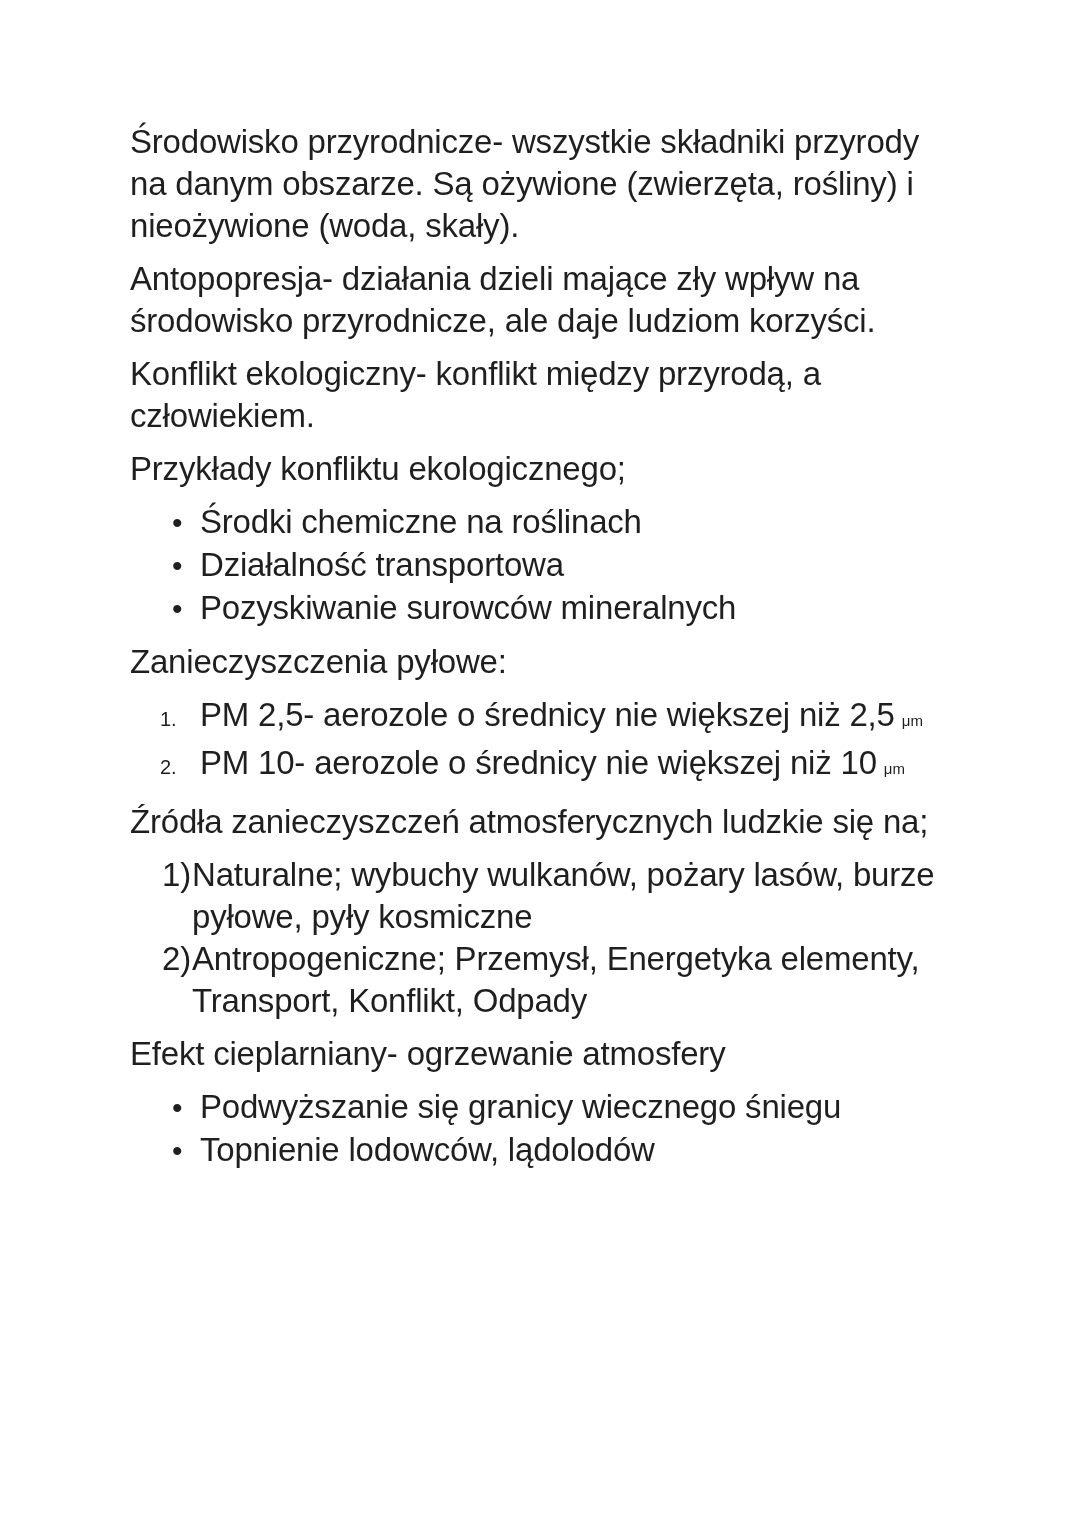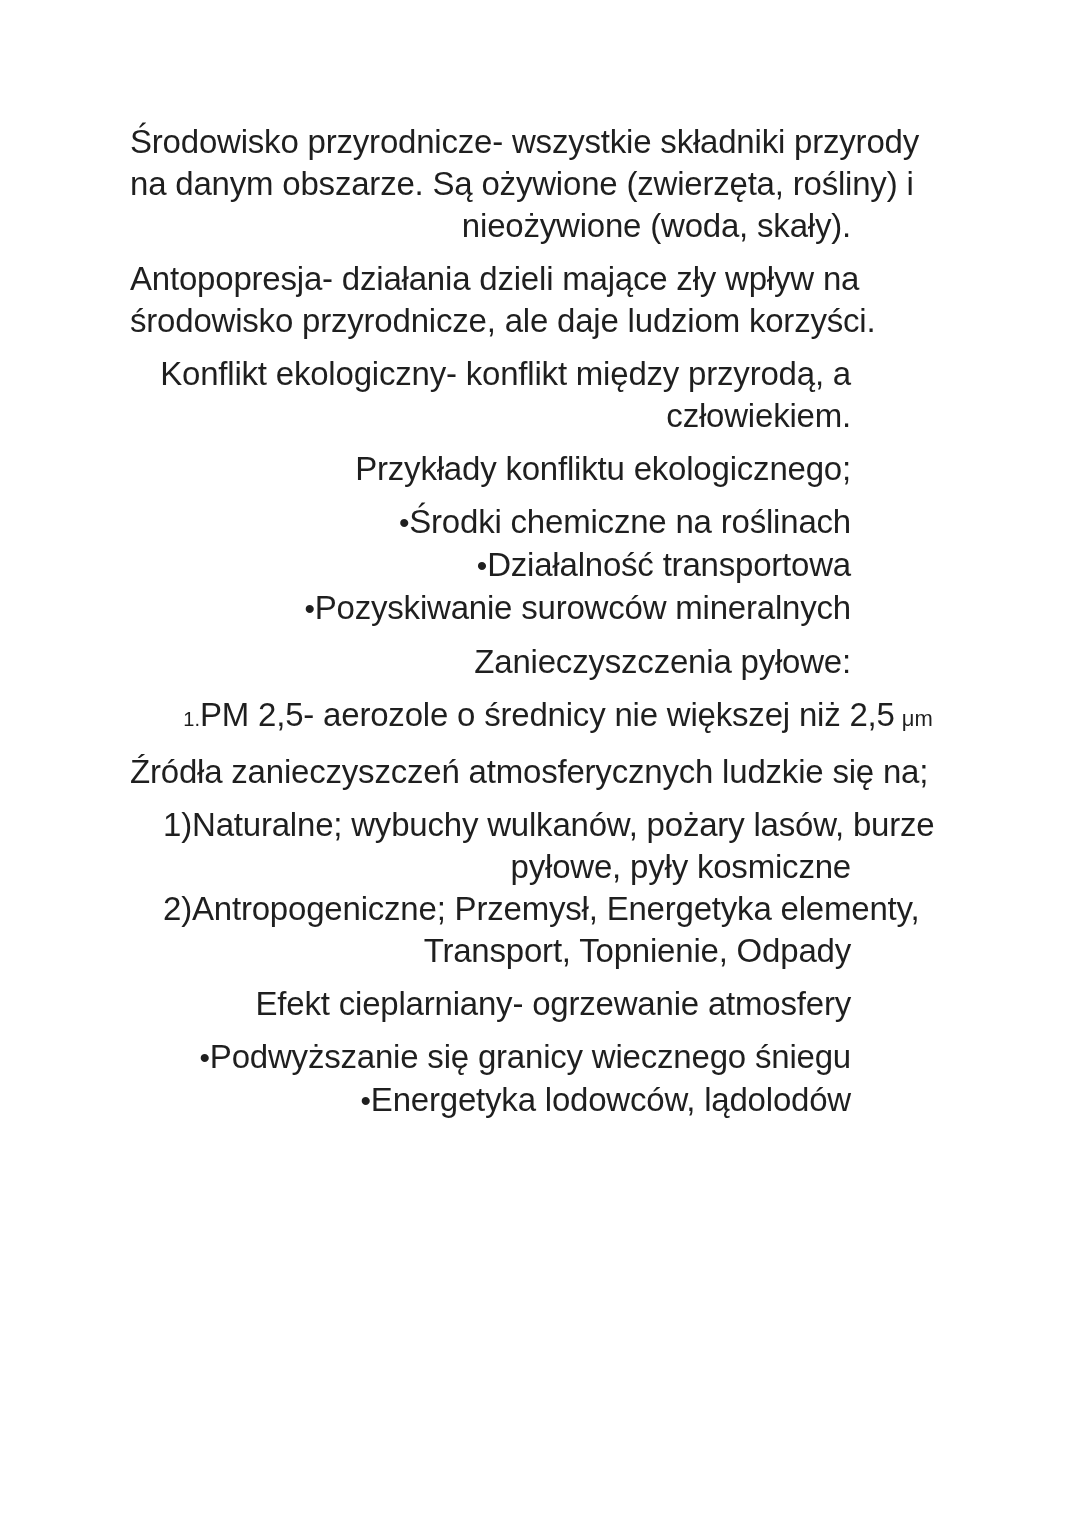--- a/index.html
+++ b/index.html
@@ -15,21 +15,20 @@
   }
   .doc {
     box-sizing: border-box;
     width: 876px;
     height: 1527px;
     padding: 121px 25px 0 130px;
     color: #1f1f1f;
     font-size: 33px;
     line-height: 42px;
     letter-spacing: -0.2px;
-    text-align: right;
   }
   .para { margin: 0 0 11px 0; }
   .list { margin: 0 0 11px 0; }
   .line { white-space: nowrap; }
 
   
   .li-bullet {
     padding-left: 70px;
     white-space: nowrap;
   }
@@ -46,21 +45,21 @@
     white-space: nowrap;
   }
   .n-marker {
     display: inline-block;
     width: 40px;
     margin-left: -40px;
     font-size: 20px;
     letter-spacing: 0;
   }
   .unit {
-    font-size: 22px;
+    font-size: 15px;
     margin-left: 7px;
     letter-spacing: 0;
   }
 
   
   .li-paren {
     padding-left: 62px;
     white-space: nowrap;
   }
   .p-marker {
@@ -109,48 +108,51 @@
 
 
   <div class="para">
     <div class="line">Zanieczyszczenia pyłowe:</div>
   </div>
 
   <div class="list">
     <div class="li-pm">
       <span class="n-marker">1.</span><span>PM 2,5- aerozole o średnicy nie większej niż 2,5</span><span class="unit">μm</span>
     </div>
+    <div class="li-pm">
+      <span class="n-marker">2.</span><span>PM 10- aerozole o średnicy nie większej niż 10</span><span class="unit">μm</span>
+    </div>
   </div>
 
   <div class="para">
     <div class="line">Źródła zanieczyszczeń atmosferycznych ludzkie się na;</div>
   </div>
 
   <div class="list">
     <div class="li-paren">
       <span class="p-marker">1)</span><span>Naturalne; wybuchy wulkanów, pożary lasów, burze</span>
     </div>
     <div class="li-paren">
       <span>pyłowe, pyły kosmiczne</span>
     </div>
     <div class="li-paren">
       <span class="p-marker">2)</span><span>Antropogeniczne; Przemysł, Energetyka elementy,</span>
     </div>
     <div class="li-paren">
-      <span>Transport, Topnienie, Odpady</span>
+      <span>Transport, Konflikt, Odpady</span>
     </div>
   </div>
 
   <div class="para">
     <div class="line">Efekt cieplarniany- ogrzewanie atmosfery</div>
   </div>
 
 
   <div class="list">
     <div class="li-bullet">
       <span class="b-marker">•</span><span>Podwyższanie się granicy wiecznego śniegu</span>
     </div>
     <div class="li-bullet">
-      <span class="b-marker">•</span><span>Energetyka lodowców, lądolodów</span>
+      <span class="b-marker">•</span><span>Topnienie lodowców, lądolodów</span>
     </div>
   </div>
 
 </div>
 
 </body></html>

